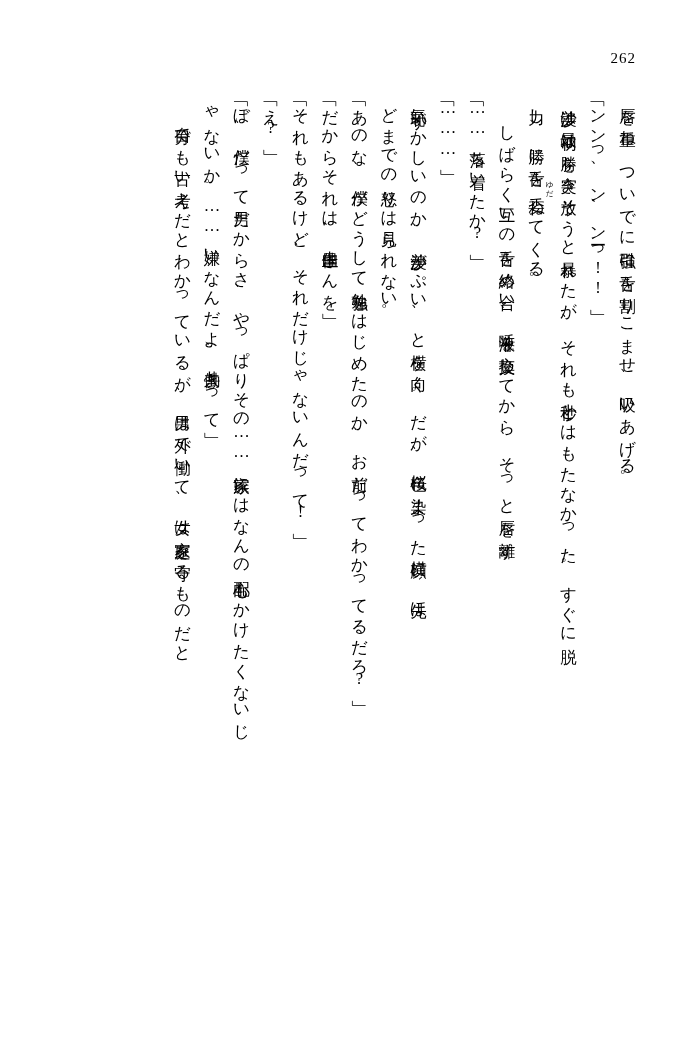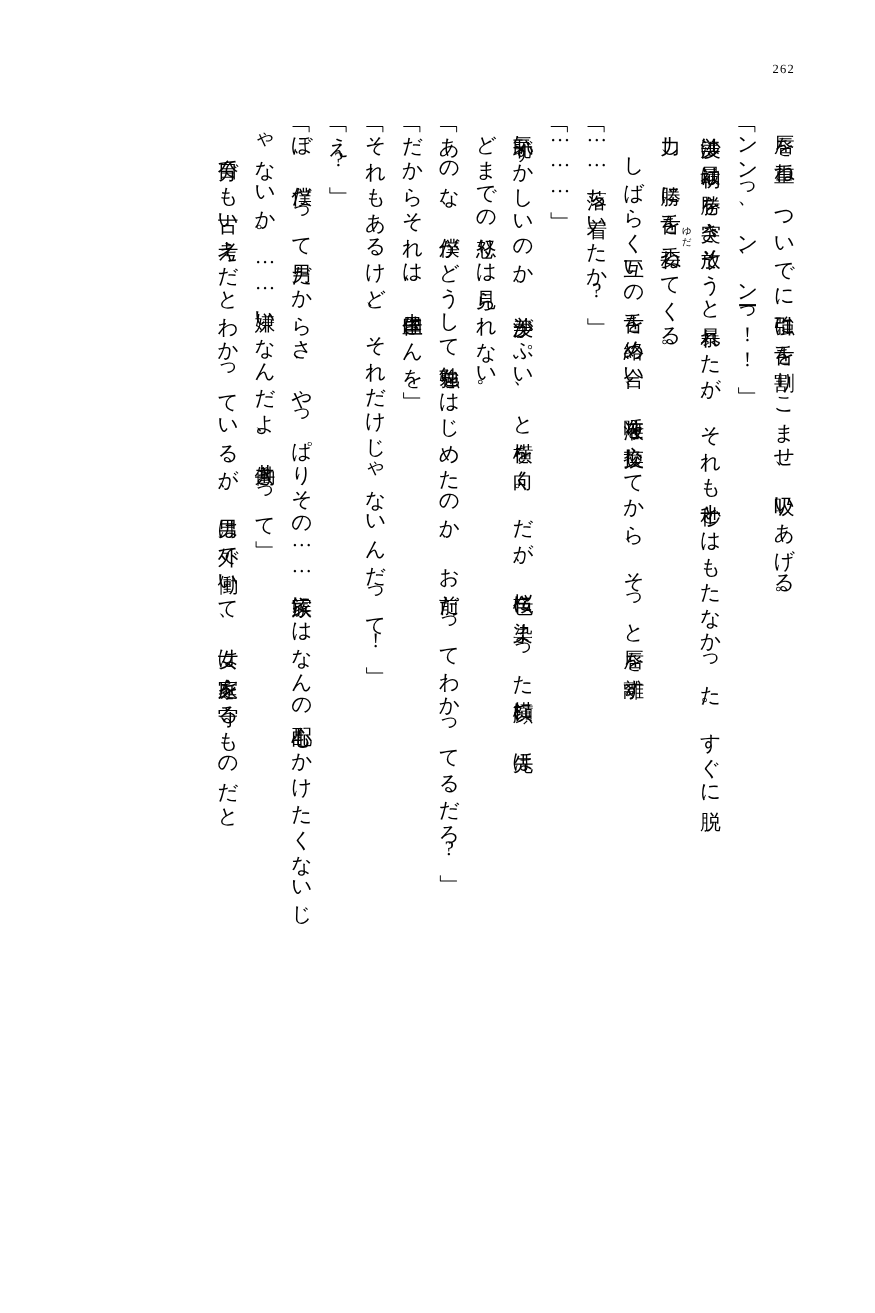--- a/index.html
+++ b/index.html
@@ -15,21 +15,21 @@
     position: relative;
     width: 700px;
     height: 1050px;
     background: #ffffff;
     overflow: hidden;
   }
   .page-number {
     position: absolute;
     top: 50px;
     right: 64px;
-    font-size: 10px;
+    font-size: 15px;
     letter-spacing: 1px;
     font-family: "Liberation Serif", "DejaVu Serif", serif;
   }
   .text-body {
     position: absolute;
     top: 96px;
     right: 58px;
     left: 58px;
     bottom: 40px;
     writing-mode: vertical-rl;

